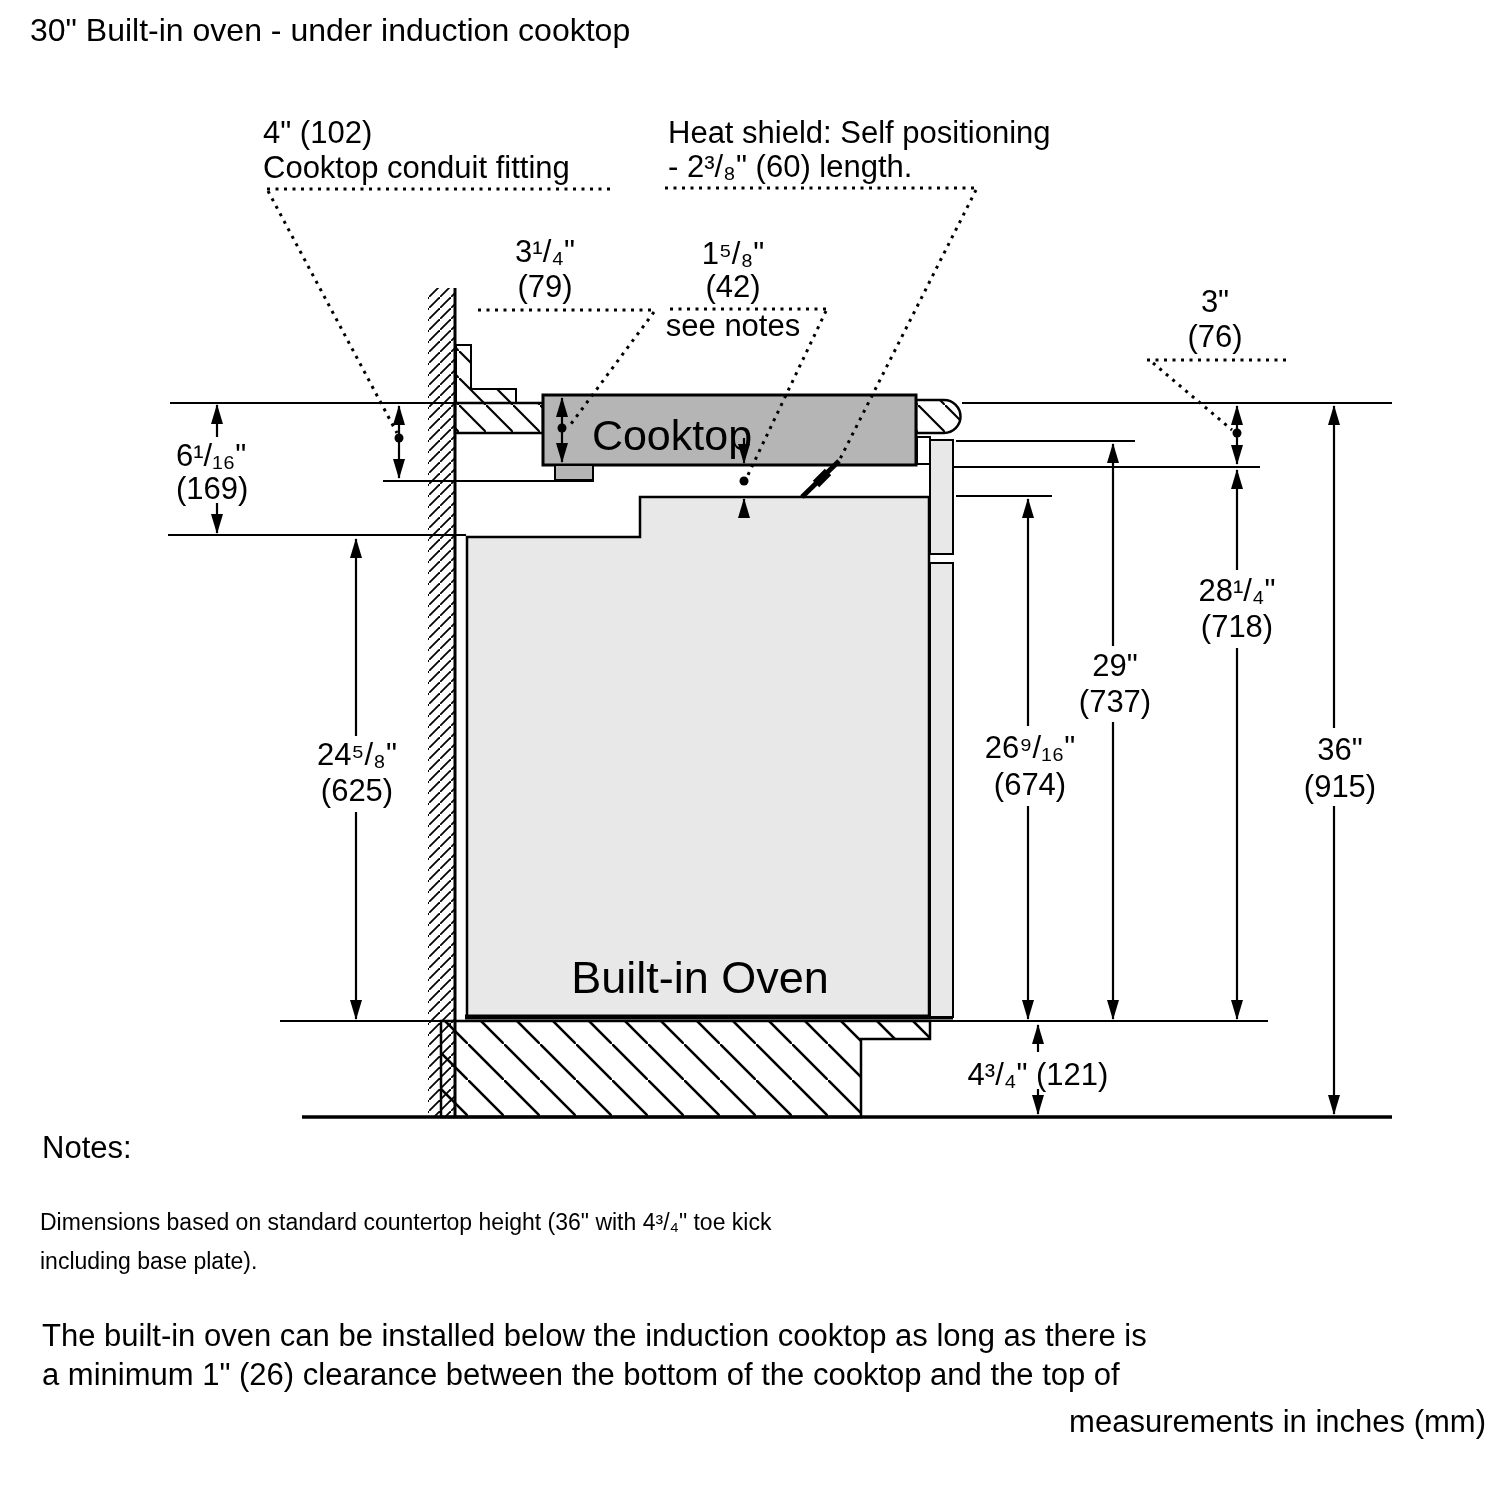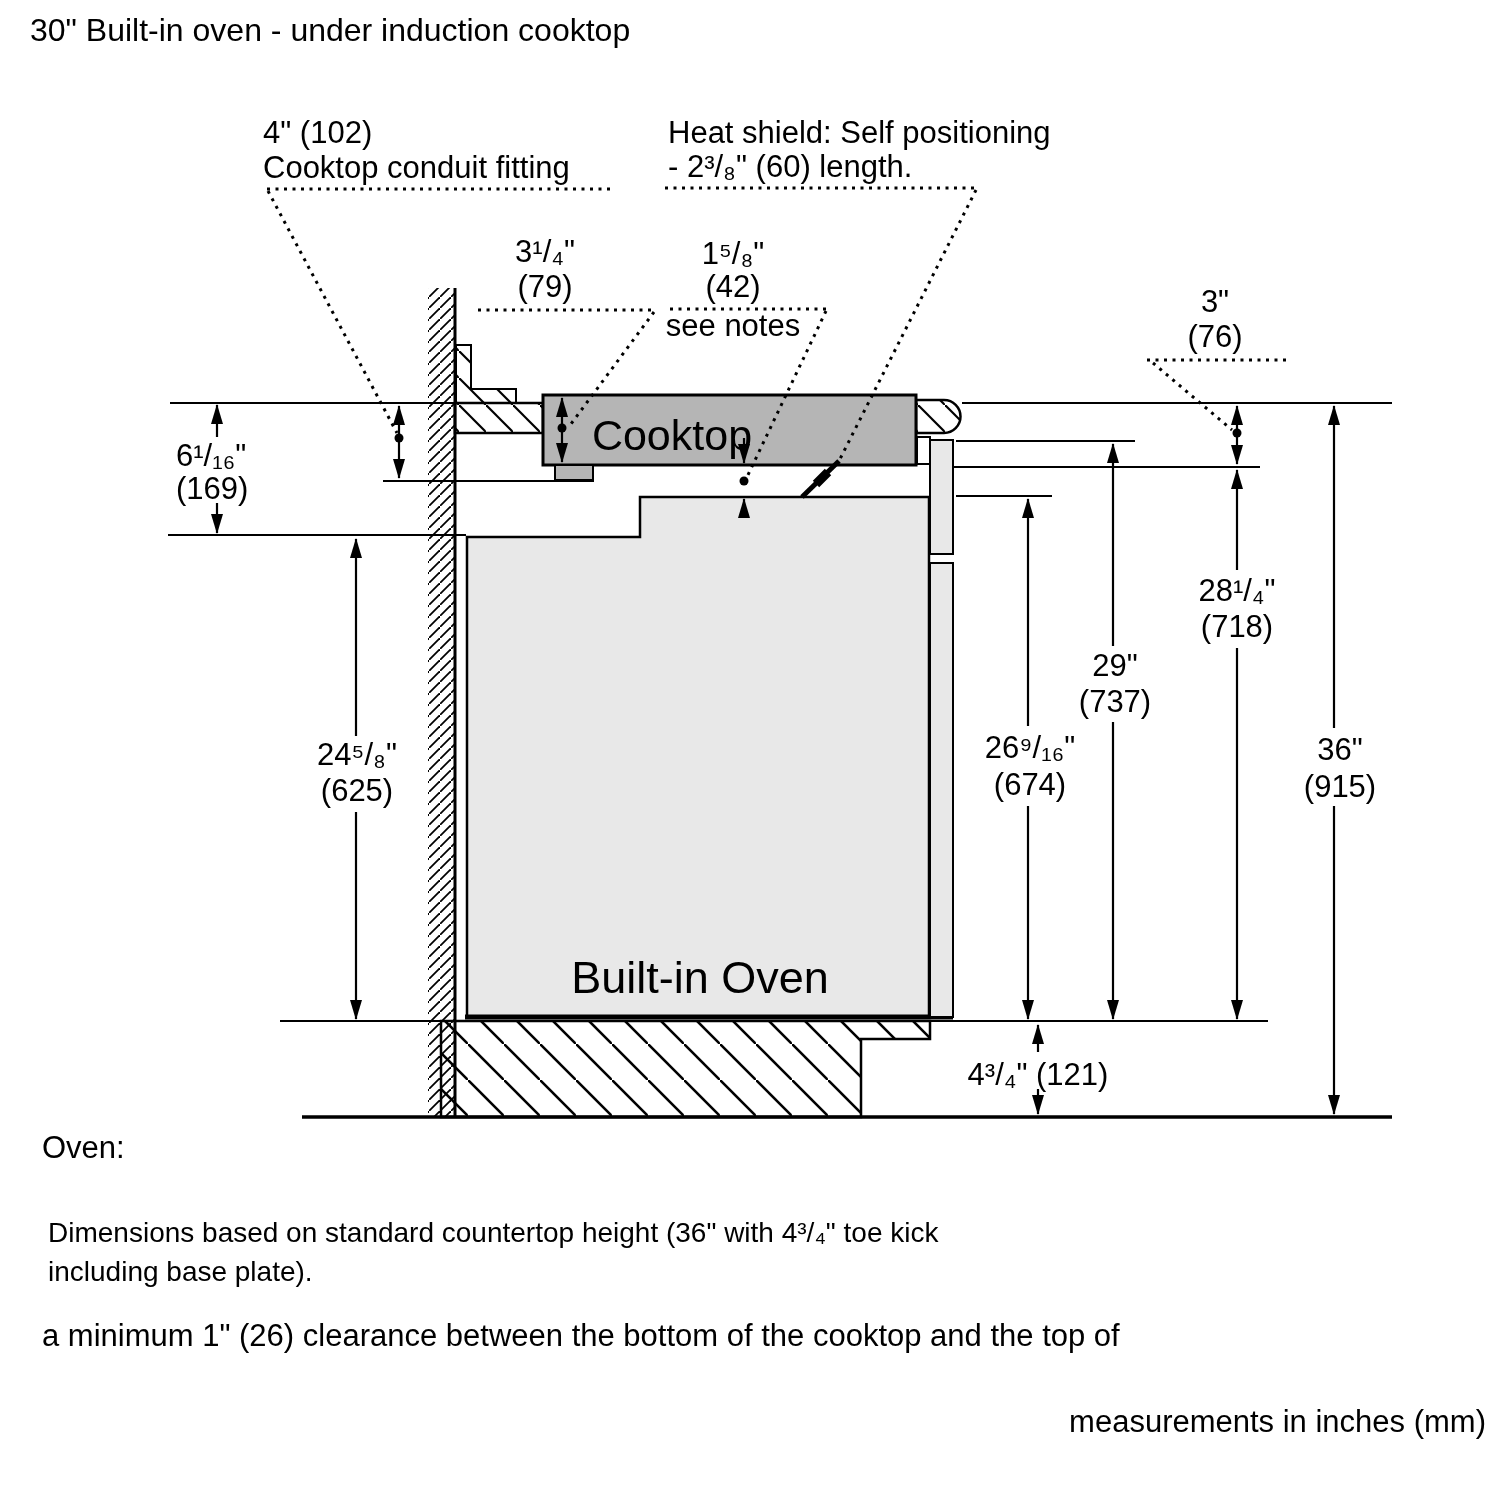--- a/index.html
+++ b/index.html
@@ -1,20 +1,20 @@
 <!DOCTYPE html>
 <html><head>
 <meta charset="utf-8">
 <style>
   html,body{margin:0;padding:0;background:#ffffff;}
   body{width:1500px;height:1500px;position:relative;font-family:"Liberation Sans","DejaVu Sans",sans-serif;color:#000;}
   .abs{position:absolute;white-space:nowrap;}
   .title{left:30px;top:12px;font-size:32px;}
   .notes-heading{left:42px;top:1130px;font-size:31px;}
-  .note-p1{left:48px;top:1203px;font-size:28px;line-height:39px;margin-top:10px;}
+  .note-p1{left:40px;top:1203px;font-size:23px;line-height:39px;}
   .note-p2{left:42px;top:1316px;font-size:31px;line-height:39px;}
   .footer{right:14px;top:1404px;font-size:31px;}
   svg{position:absolute;left:0;top:0;}
   text{fill:#000;}
   .dimtxt{font-size:31px;}
   .bigtxt{font-size:43px;}
 </style>
 </head>
 <body>
 
@@ -188,24 +188,25 @@
     <text class="dimtxt" x="733" y="297" text-anchor="middle">(42)</text>
     <text class="dimtxt" x="733" y="336" text-anchor="middle">see notes</text>
   </g>
 
   <g>
     <text class="dimtxt" x="1215" y="312" text-anchor="middle">3"</text>
     <text class="dimtxt" x="1215" y="347" text-anchor="middle">(76)</text>
   </g>
 </svg>
 
-<div class="abs notes-heading">Oven:</div>
+<div class="abs notes-heading">Notes:</div>
 
 <div class="abs note-p1">
   <div>Dimensions based on standard countertop height (36" with 4³/₄" toe kick</div>
   <div>including base plate).</div>
 </div>
 
 <div class="abs note-p2">
+  <div>The built-in oven can be installed below the induction cooktop as long as there is</div>
   <div>a minimum 1" (26) clearance between the bottom of the cooktop and the top of</div>
 </div>
 
 <div class="abs footer">measurements in inches (mm)</div>
 
 </body></html>

